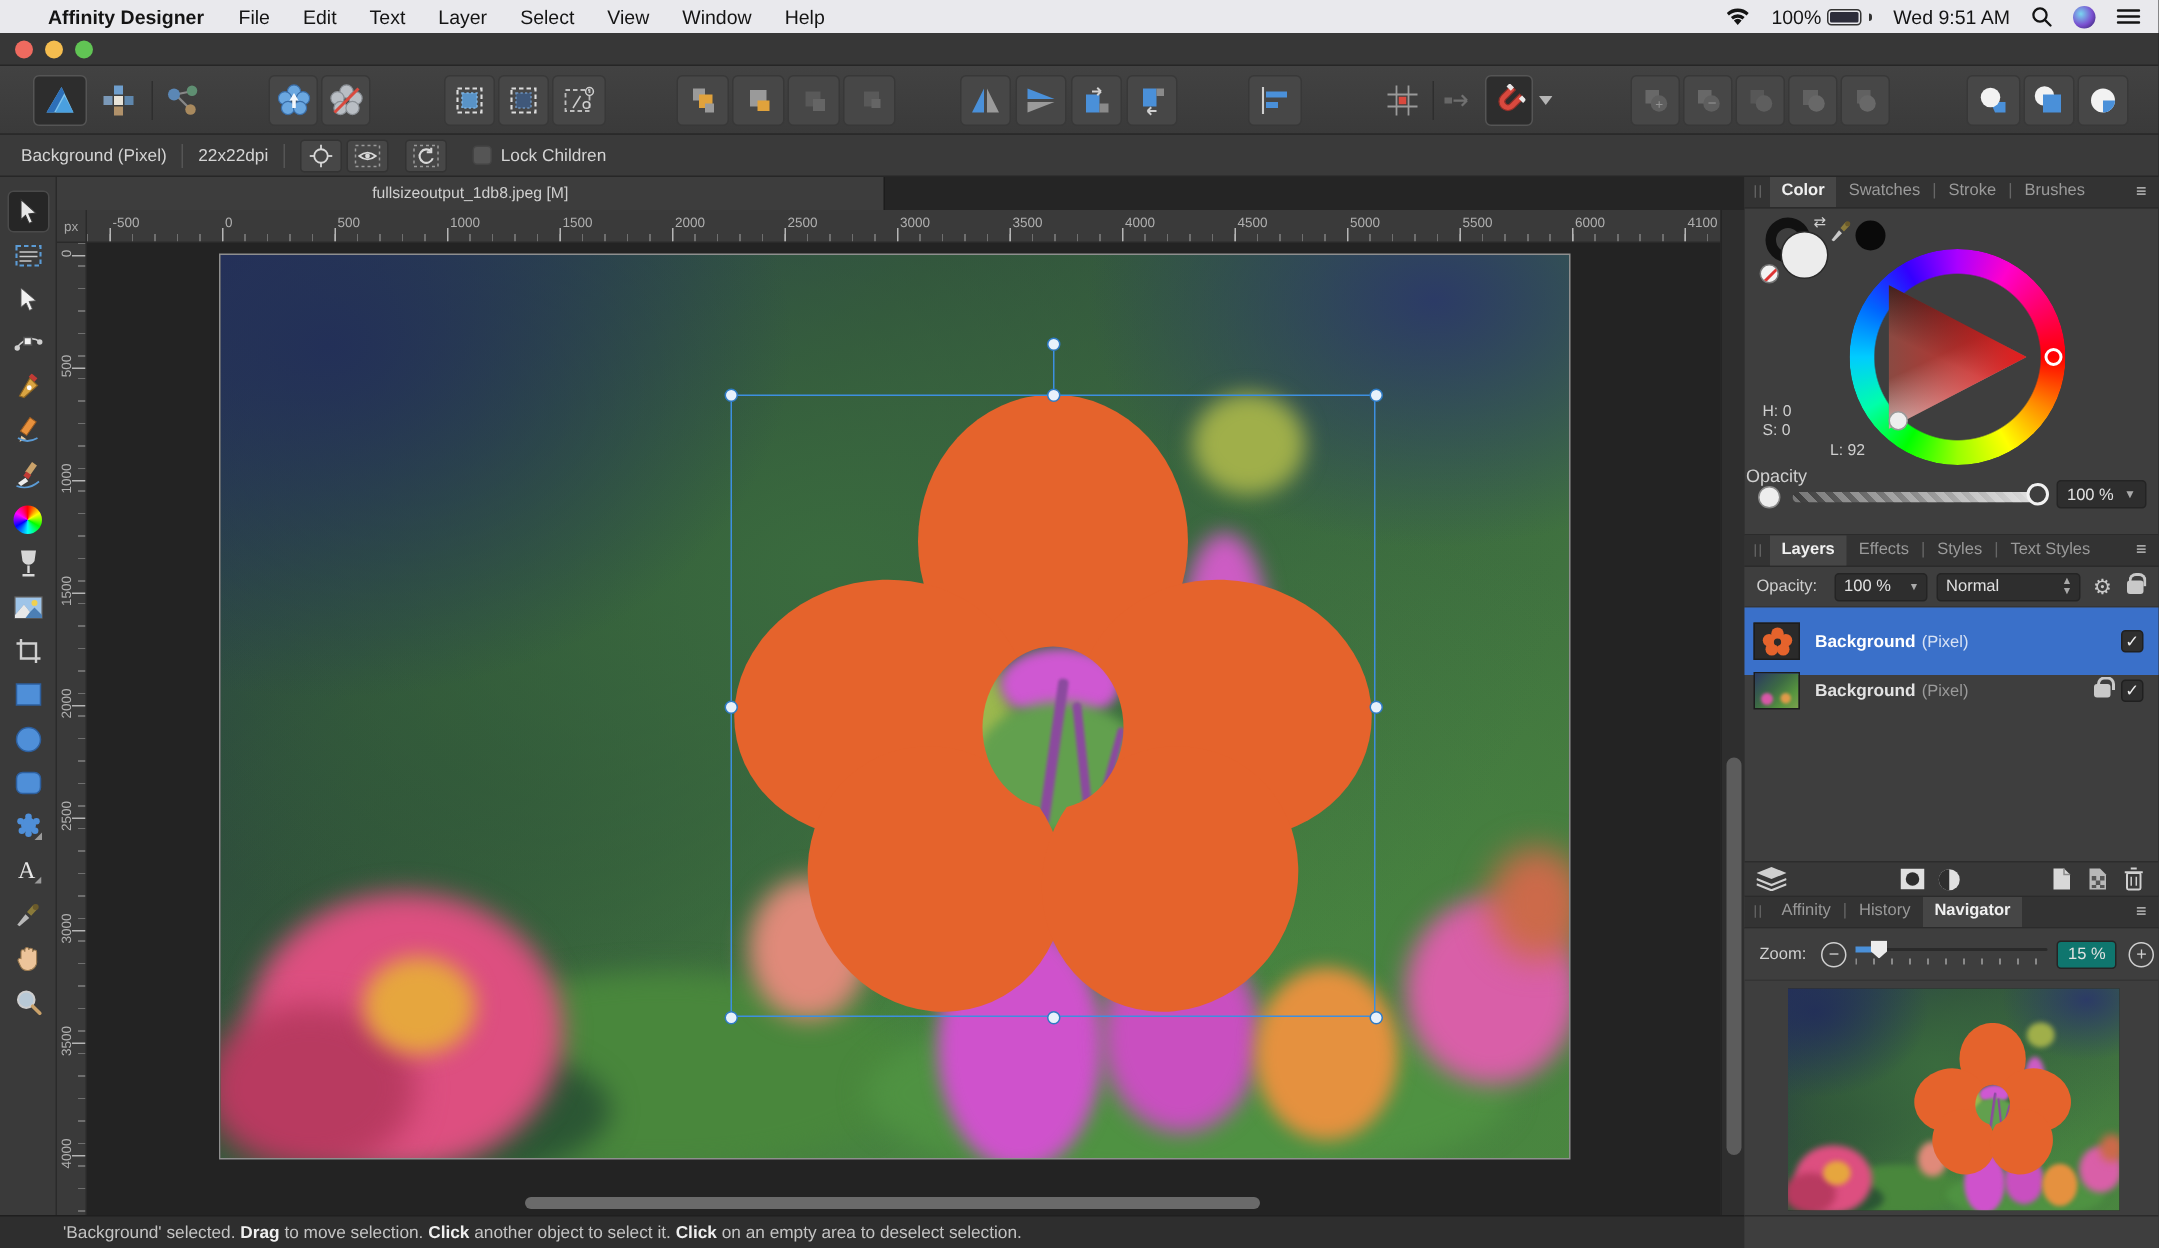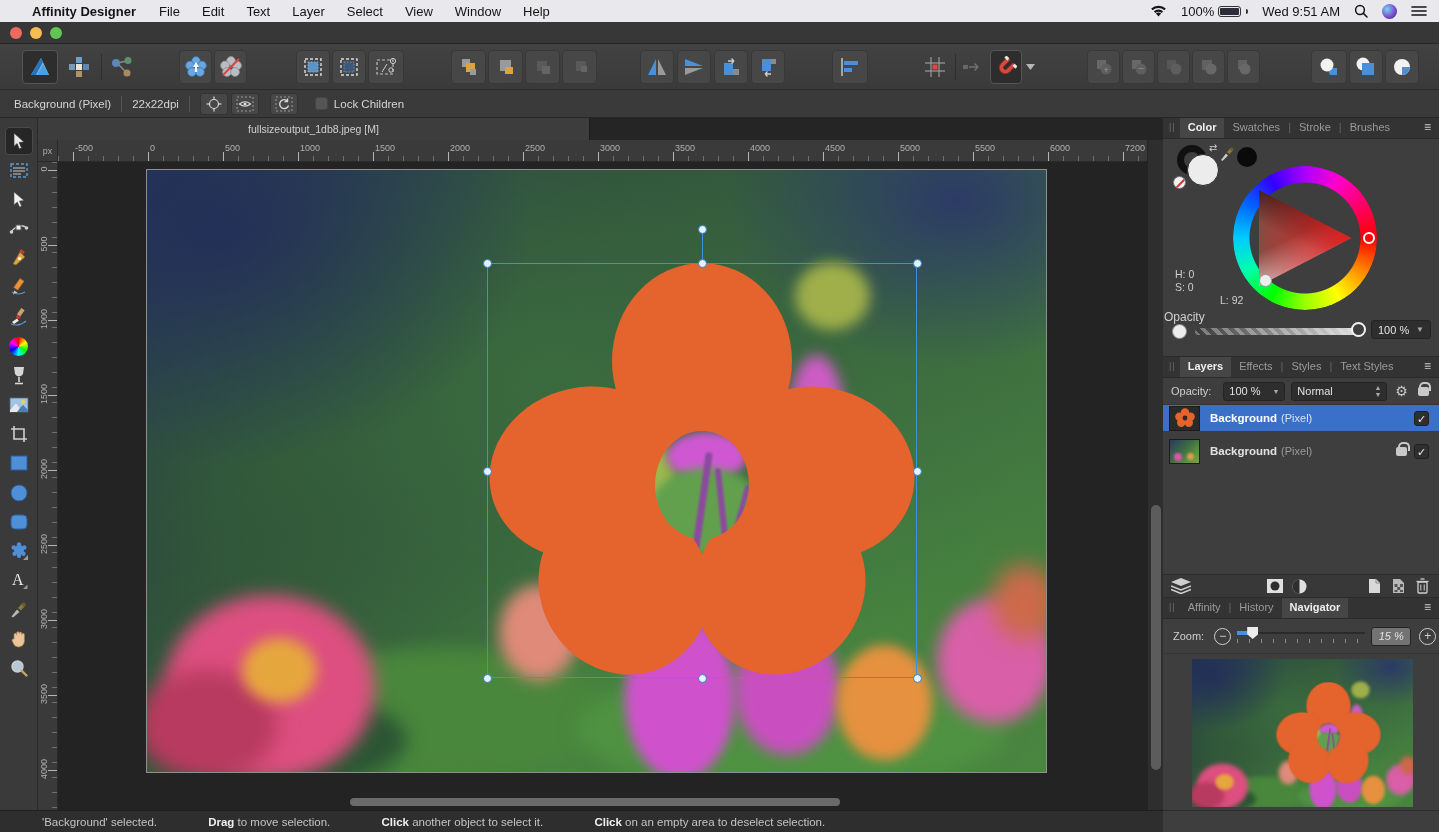--- a/index.html
+++ b/index.html
@@ -176,21 +176,21 @@
     border:1px solid #242424; border-radius:3px; color:#e2e2e2; font-size:11px;
     display:flex; align-items:center; justify-content:space-between; padding:0 6px;}
   .op-box .car { color:#aaa; font-size:8px; }
 
   
   #layers-panel { position:absolute; left:0; top:238px; width:276px; height:241px; border-top:1px solid #2b2b2b;}
   .lp-opacity { position:absolute; left:0; top:21px; width:276px; height:27px; background:#3e3e3e;
     display:flex; align-items:center; font-size:11px; color:#cfcfcf; border-bottom:1px solid #353535;}
   .dd { background:#2e2e2e; border:1px solid #242424; border-radius:3px; height:19px;
     display:flex; align-items:center; justify-content:space-between; padding:0 5px; color:#e0e0e0;}
-  .layer-row { position:absolute; left:0; width:276px; height:26px; display:flex; align-items:center; }
+  .layer-row { position:absolute; left:0; width:276px; height:45px; display:flex; align-items:center; }
   .layer-row.sel { background:#3a70c9; }
   .lthumb { width:31px; height:25px; margin-left:6px; border:1px solid #1c1c1c; background:#2a2a2a;
     display:flex; align-items:center; justify-content:center; overflow:hidden;}
   .lthumb.photo { background:linear-gradient(135deg,#2b3a60 0%, #3d6b44 45%, #57953f 75%, #7ba04e 100%); position:relative;}
   .lthumb.photo i { position:absolute; left:4px; bottom:2px; width:8px; height:8px; border-radius:50%; background:#d857a8; filter:blur(1px);}
   .lthumb.photo u { position:absolute; right:5px; bottom:3px; width:7px; height:7px; border-radius:50%; background:#e09a4a; filter:blur(1px);}
   .lname { font-size:11.5px; margin-left:10px; }
   .layer-row .lname b { color:#fff; font-weight:bold;}
   .layer-row .ltype { font-size:11px; margin-left:4px; }
   .layer-row.sel .ltype { color:#d7e2f5; }
@@ -211,29 +211,29 @@
     font-size:11px; color:#cfcfcf; border-bottom:1px solid #343434; background:#3e3e3e;}
   .circle-btn { width:17px; height:17px; border-radius:50%; border:1.5px solid #cfcfcf; color:#cfcfcf;
     display:flex; align-items:center; justify-content:center; font-size:12px; line-height:1;}
   .zslider { position:relative; width:128px; height:16px; margin:0 6px;}
   .zslider .track { position:absolute; left:0; top:4px; width:128px; height:2px; background:#2a2a2a; border-radius:1px;}
   .zslider .fill { position:absolute; left:0; top:3px; width:14px; height:4px; background:#4a90d9;}
   .zslider .zthumb { position:absolute; left:10px; top:-1px; width:11px; height:12px; background:#ececec;
     clip-path:polygon(0 0,100% 0,100% 60%,50% 100%,0 60%); }
   .zslider .ticks { position:absolute; left:0; top:11px; width:128px; height:4px;
     background:repeating-linear-gradient(to right, #8a8a8a 0 1px, transparent 1px 12px);}
-  .zbox { width:40px; height:19px; background:#737373; border:1px solid #242424; border-radius:3px;
-    color:#e2e2e2; font-size:11px; display:flex; align-items:center; justify-content:center;font-style:italic;}
+  .zbox { width:40px; height:19px; background:#0f766e; border:1px solid #242424; border-radius:3px;
+    color:#e2e2e2; font-size:11px; display:flex; align-items:center; justify-content:center;}
   #nav-thumb { position:absolute; left:29px; top:61px; width:221px; height:148px; overflow:hidden; background:#222;}
   #nav-thumb .scene { transform:scale(0.2458); transform-origin:0 0; outline:none;}
 
   
   #statusbar { position:absolute; left:0; top:810px; width:1163px; height:22px; background:#2e2e2e;
     border-top:1px solid #1f1f1f; display:flex; align-items:center; font-size:11.5px; color:#c3c3c3; padding-left:42px;}
-  #statusbar b { color:#efefef;margin-left:48px; }
+  #statusbar b { color:#efefef; }
   #right-footer { position:absolute; left:1163px; top:810px; width:276px; height:22px; background:#3e3e3e; border-top:1px solid #2b2b2b;}
 </style>
 </head>
 <body>
 
 <div id="menubar">
   <span class="apple"></span>
   <span class="appname">Affinity Designer</span>
   <span class="mitem">File</span>
   <span class="mitem">Edit</span>
@@ -581,21 +581,21 @@
     <div class="htick" style="left: 840px;">
       <span>5000</span>
     </div>
     <div class="htick" style="left: 915px;">
       <span>5500</span>
     </div>
     <div class="htick" style="left: 990px;">
       <span>6000</span>
     </div>
     <div class="htick" style="left: 1065px;">
-      <span>7200</span>
+      <span>4100</span>
     </div>
   </div>
 <div id="vruler">
     <div class="vtick" style="top: 8px;">
       <span>0</span>
     </div>
     <div class="vtick" style="top: 83px;">
       <span>500</span>
     </div>
     <div class="vtick" style="top: 158px;">

